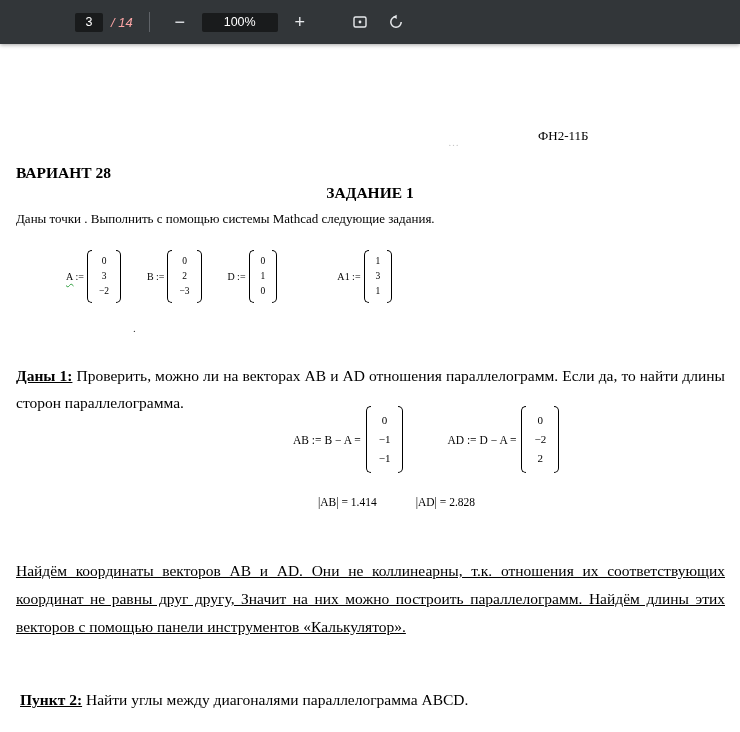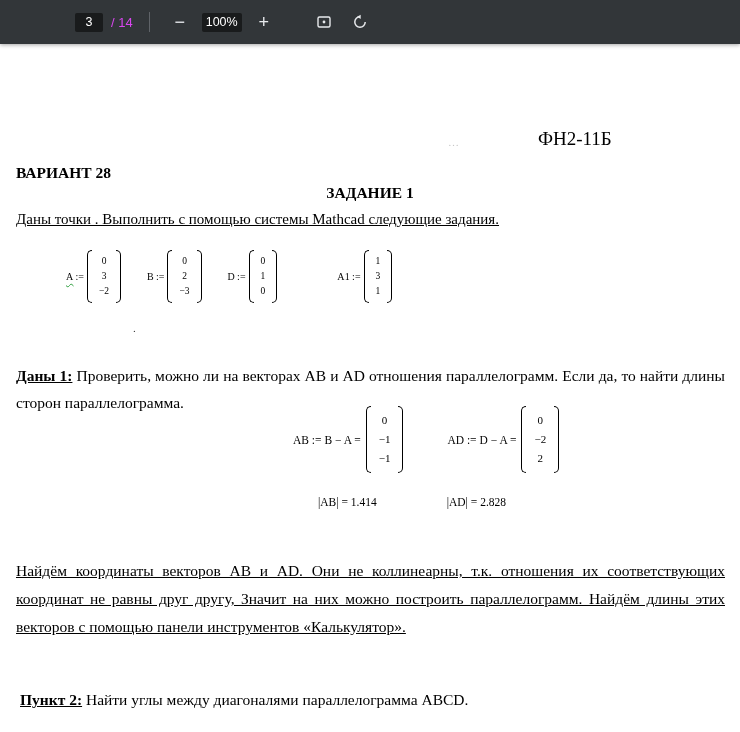--- a/index.html
+++ b/index.html
@@ -21,53 +21,53 @@
     font-family: "Liberation Sans", sans-serif;
     position: relative; z-index: 2;
   }
   .page-input {
     width: 28px; height: 19px;
     background: #191b1c; border: none; border-radius: 2px;
     color: #ffffff; text-align: center; font-size: 12.5px;
     font-family: "Liberation Sans", sans-serif;
     outline: none;
   }
-  .page-total { color: #d946ef; font-size: 13px; white-space: nowrap; }
+  .page-total { color: #fca5a5; font-size: 13px; white-space: nowrap; font-style: italic; }
   .tb-sep { width: 1px; height: 20px; background: #5f6368; margin: 0 8px; }
   .tb-btn {
     background: none; border: none; padding: 0;
     width: 28px; height: 28px;
     display: flex; align-items: center; justify-content: center;
     color: #e8eaed; font-size: 18px; line-height: 1;
     cursor: pointer; border-radius: 50%;
   }
   .zoom-box {
-    min-width: 40px; height: 19px; padding: 0 4px;
+    min-width: 40px; height: 19px; padding: 0 22px;
     background: #191b1c; border-radius: 2px;
     color: #ffffff; font-size: 12.5px;
     display: flex; align-items: center; justify-content: center;
     cursor: pointer;
   }
   .tb-btn.icon svg { display: block; }
   .tb-gap { width: 16px; }
 
   
   .page {
     position: relative;
     width: 740px; height: 688px;
     background: #ffffff;
   }
   .abs { position: absolute; }
 
   .hdr-variant { left: 16px; top: 84px; font-size: 15.5px; font-weight: bold; margin-top: 36px; }
   .hdr-dots    { left: 448px; top: 92px; font-size: 11px; color: #c4c4c4; letter-spacing: 2px; }
-  .hdr-group   { left: 538px; top: 84px; font-size: 19px; }
+  .hdr-group   { left: 538px; top: 84px; font-size: 13px; }
 
   .task-title { left: 0; top: 140px; width: 100%; text-align: center; font-size: 15.5px; font-weight: bold; }
-  .intro      { left: 16px; top: 167px; font-size: 15px; text-decoration: underline; }
+  .intro      { left: 16px; top: 167px; font-size: 13px; }
 
   
   .defs-row { left: 66px; top: 206px; display: flex; gap: 26px; align-items: center; }
   .mc-expr { display: inline-flex; align-items: center; font-size: 10px; font-family: "Liberation Serif", serif; }
   .mc-name { letter-spacing: .3px; }
   .squiggle {
     text-decoration-line: underline;
     text-decoration-style: wavy;
     text-decoration-color: #2e9e3e;
     text-decoration-thickness: 1px;
@@ -86,21 +86,21 @@
   .body-par { font-size: 15.5px; text-align: justify; }
   .p1 { left: 16px; top: 318px; width: 709px; line-height: 27px; }
   .pt-label { font-weight: bold; text-decoration: underline; }
 
   .vectors-row { left: 293px; top: 362px; display: flex; gap: 44px; align-items: center; }
   .vec { display: inline-flex; align-items: center; font-size: 11.5px; }
   .vec .lhs { margin-right: 5px; white-space: nowrap; }
   .mc-big .mcol { padding: 5px 8px; }
   .mc-big .mcol span { font-size: 11px; line-height: 19px; }
 
-  .norms-row { left: 318px; top: 452px; display: flex; gap: 70px; font-size: 11.5px; }
+  .norms-row { left: 318px; top: 452px; display: flex; gap: 39px; font-size: 11.5px; }
 
   .para { left: 16px; top: 513px; width: 709px; line-height: 28px; }
   .p2   { left: 16px; top: 638px; width: 709px; line-height: 27px; text-align: left; }
 </style>
 </head>
 <body>
 
 <div class="toolbar">
   <input class="page-input" value="3" style="">
   <span class="page-total">/ 14</span>

